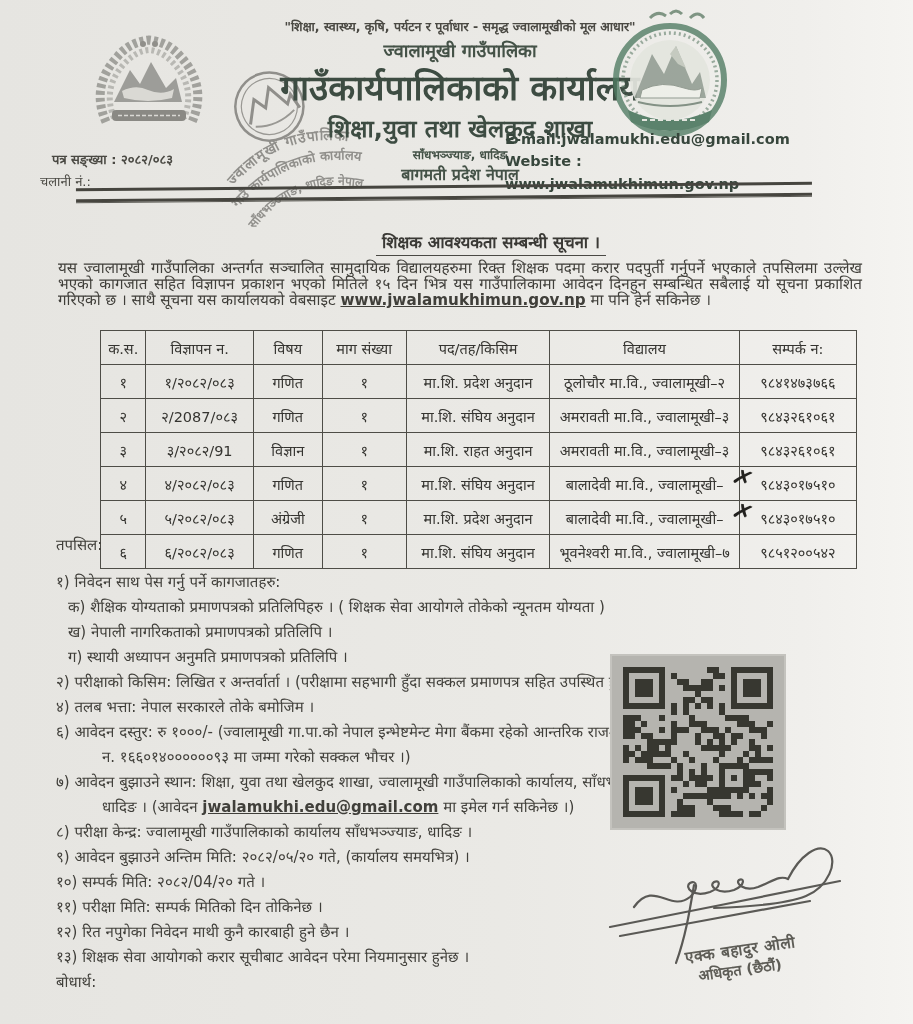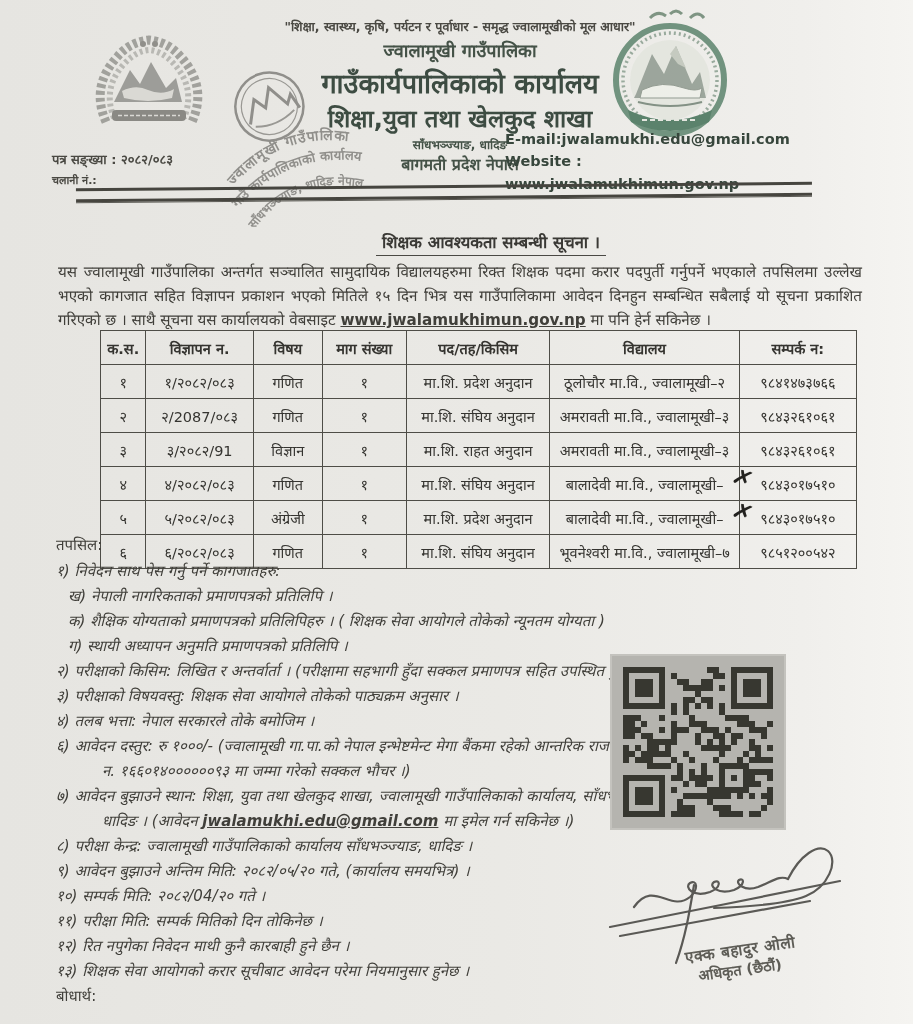--- a/index.html
+++ b/index.html
@@ -6,60 +6,60 @@
   body{background:#d8d7d3;font-family:"DejaVu Sans",sans-serif;}
   .page{position:relative;width:913px;height:1024px;margin:0 auto;overflow:hidden;
         background:linear-gradient(90deg,#e6e5e1 0%,#eae9e5 55%,#f0efec 88%,#f5f4f1 100%);
         color:#403f3a;}
   .abs{position:absolute;}
 
   
   .quote{left:215px;top:18px;width:490px;text-align:center;font-size:12.5px;font-weight:bold;color:#4a4943;}
   .hdr-center{left:235px;top:40px;width:450px;text-align:center;line-height:1.25;}
   .hdr-muni{font-size:18px;font-weight:bold;color:#445247;}
-  .hdr-office{font-size:27px;font-weight:bold;color:#3d4c42;margin-top:4px;}
+  .hdr-office{font-size:35px;font-weight:bold;color:#3d4c42;margin-top:4px;}
   .hdr-section{font-size:24px;font-weight:bold;color:#3d4c42;margin-top:4px;}
   .hdr-addr{font-size:12px;font-weight:bold;color:#445247;margin-top:4px;}
   .hdr-prov{font-size:16px;font-weight:bold;color:#445247;margin-top:2px;}
   .hdr-contact{left:505px;top:128px;width:300px;font-size:14.5px;font-weight:bold;color:#37463c;line-height:1.55;}
   .hdr-letterno{left:52px;top:150px;font-size:13px;font-weight:bold;color:#4a4943;}
-  .hdr-chalani{left:52px;top:172px;font-size:11px;font-weight:bold;color:#4a4943;}
+  .hdr-chalani{left:40px;top:172px;font-size:13px;font-weight:normal;color:#4a4943;}
 
   .emblem-left{left:88px;top:34px;width:122px;height:102px;opacity:.88;}
   .emblem-right{left:606px;top:6px;width:128px;height:140px;opacity:.92;}
   .stamp{left:193px;top:52px;width:180px;height:180px;transform:rotate(-21deg);opacity:.72;}
 
   .dbl-rule{left:76px;top:185px;width:736px;height:8px;
             border-top:3px solid #46453f;border-bottom:3px solid #46453f;
             transform:rotate(-0.5deg);}
   .thin-rule{left:76px;top:199px;width:736px;height:0;border-top:1.5px solid #5a5953;transform:rotate(-0.5deg);}
 
   
   .date-line{left:560px;top:205px;width:300px;text-align:right;font-size:15px;font-weight:bold;color:#403f3a;}
   .title{left:0;top:230px;width:892px;text-align:center;margin-left:45px;}
   .title span{display:inline-block;font-size:16.5px;font-weight:bold;color:#3a3935;
               border-bottom:1.6px solid #4a4944;padding:0 6px 2px 6px;}
-  .body-par{left:58px;top:260px;width:804px;font-size:15.2px;line-height:24px;text-align:justify;color:#403f3a;}
+  .body-par{left:58px;top:260px;width:804px;font-size:15.2px;line-height:16px;text-align:justify;color:#403f3a;}
   .inline-link{font-weight:bold;text-decoration:underline;}
 
   
   .vtable{left:100px;top:330px;width:757px;}
   table{border-collapse:collapse;width:100%;font-size:14.5px;color:#353430;}
   th,td{border:1.4px solid #4e4d47;text-align:center;padding:3px 4px;height:27px;}
-  th{font-weight:bold;font-size:14.5px;}
+  th{font-weight:normal;font-size:14.5px;}
   td.rel{position:relative;}
   col.c0{width:6%;}col.c1{width:14.2%;}col.c2{width:9.1%;}col.c3{width:11.1%;}
   col.c4{width:19%;}col.c5{width:25%;}col.c6{width:15.5%;}
   .hand-mark{position:absolute;right:-13px;top:1px;font-size:21px;font-weight:bold;color:#23221f;
              transform:rotate(18deg) scaleX(1.25);line-height:1;}
 
   
   .details{left:56px;top:534px;width:812px;font-size:15px;color:#403f3a;}
-  .details .lbl{margin-bottom:5px;}
-  .details ul{list-style:none;margin:2px 0 0 0;padding:0;font-style:italic;}
+  .details .lbl{margin-bottom:16px;}
+  .details ul{list-style:none;margin:2px 0 0 0;padding:0;}
   .details li{padding-left:46px;text-indent:-46px;line-height:25px;margin:0;}
   .details li.sub{margin-left:12px;}
   .details li.narrow{max-width:566px;}
   .details .foot{line-height:25px;}
   .u-link{text-decoration:underline;font-weight:bold;}
 
   
   .qr-box{left:612px;top:656px;width:172px;height:172px;background:#b5b4af;
           box-shadow:0 0 0 2px #c4c3be;display:flex;align-items:center;justify-content:center;}
   .sig-block{left:596px;top:835px;width:280px;height:170px;}
@@ -232,25 +232,24 @@
             <td><span>९८५१२००५४२</span></td>
           </tr>
         </tbody>
     </table>
   </div>
 
   <div class="abs details">
     <div class="lbl">तपसिल:</div>
     <ul>
         <li><span>१)</span> <span>निवेदन साथ पेस गर्नु पर्ने कागजातहरु:</span></li>
+        <li class="sub"><span>क)</span> <span>शैक्षिक योग्यताको प्रमाणपत्रको प्रतिलिपिहरु ।  ( शिक्षक सेवा आयोगले तोकेको न्यूनतम योग्यता )</span></li>
         <li class="sub"><span>ख)</span> <span>नेपाली नागरिकताको प्रमाणपत्रको प्रतिलिपि ।</span></li>
-        <li class="sub"><span>क)</span> <span>शैक्षिक योग्यताको प्रमाणपत्रको प्रतिलिपिहरु ।  ( शिक्षक सेवा आयोगले तोकेको न्यूनतम योग्यता )</span></li>
         <li class="sub"><span>ग)</span> <span>स्थायी अध्यापन अनुमति प्रमाणपत्रको प्रतिलिपि ।</span></li>
         <li><span>२)</span> <span>परीक्षाको किसिम: लिखित र अन्तर्वार्ता । (परीक्षामा सहभागी हुँदा सक्कल प्रमाणपत्र सहित उपस्थित हुनुपर्नेछ ।)</span></li>
-        <li class="narrow"><span>३)</span> <span>परीक्षाको विषयवस्तु: शिक्षक सेवा आयोगले तोकेको पाठ्यक्रम अनुसार ।</span></li>
         <li class="narrow"><span>४)</span> <span>तलब भत्ता: नेपाल सरकारले तोके बमोजिम ।</span></li>
         <li class="narrow"><span>६)</span> <span>आवेदन दस्तुर: रु १०००/- (ज्वालामूखी गा.पा.को नेपाल इन्भेष्टमेन्ट मेगा बैंकमा रहेको आन्तरिक राजश्व खाता न. १६६०१४००००००९३ मा जम्मा गरेको सक्कल भौचर ।)</span></li>
         <li class="narrow"><span>७)</span> <span>आवेदन बुझाउने स्थान: शिक्षा, युवा तथा खेलकुद शाखा, ज्वालामूखी गाउँपालिकाको कार्यालय, साँधभञ्ज्याङ, धादिङ ।  (आवेदन </span><span class="u-link">jwalamukhi.edu@gmail.com</span><span> मा इमेल गर्न सकिनेछ ।)</span></li>
         <li><span>८)</span> <span>परीक्षा केन्द्र: ज्वालामूखी गाउँपालिकाको कार्यालय साँधभञ्ज्याङ, धादिङ ।</span></li>
         <li><span>९)</span> <span>आवेदन बुझाउने अन्तिम मिति: २०८२/०५/२० गते, (कार्यालय समयभित्र) ।</span></li>
         <li><span>१०)</span> <span>सम्पर्क मिति: २०८२/04/२० गते ।</span></li>
         <li><span>११)</span> <span>परीक्षा मिति: सम्पर्क मितिको दिन तोकिनेछ ।</span></li>
         <li><span>१२)</span> <span>रित नपुगेका निवेदन माथी कुनै कारबाही हुने छैन ।</span></li>
         <li><span>१३)</span> <span>शिक्षक सेवा आयोगको करार सूचीबाट आवेदन परेमा नियमानुसार हुनेछ ।</span></li>
       </ul>

